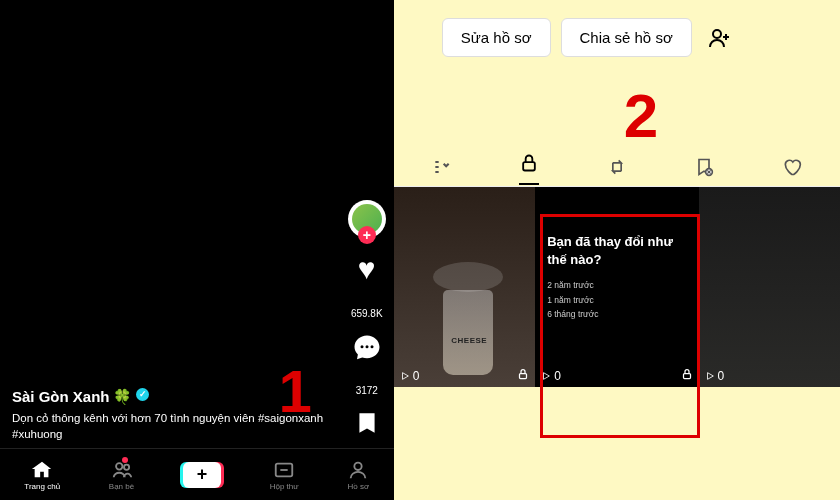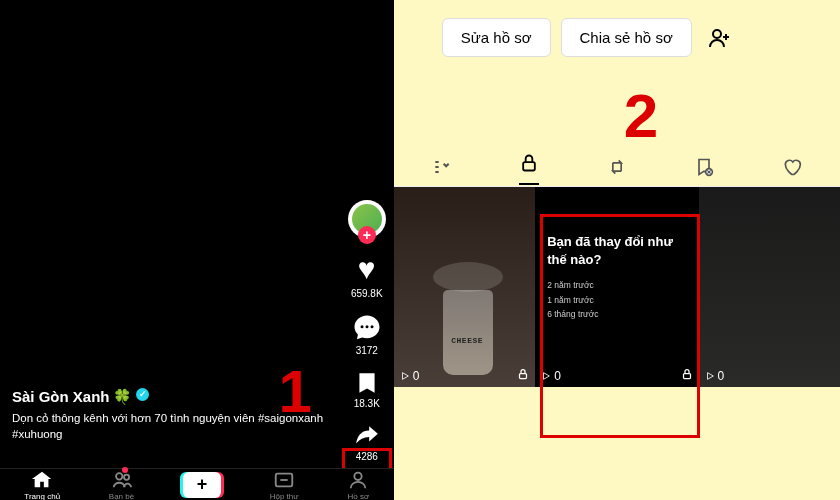--- a/index.html
+++ b/index.html
@@ -6,30 +6,30 @@
 body { width:840px; height:500px; display:flex; background:#fff; }
 .left { width:420px; height:500px; background:#000; position:relative; color:#fff; }
 .right { width:476px; height:500px; background:#fef9c3; position:relative; }
 
 
 .sidebar { position:absolute; right:8px; top:200px; display:flex; flex-direction:column; align-items:center; gap:14px; }
 .avatar { width:38px; height:38px; border-radius:50%; background:#fff; display:flex; align-items:center; justify-content:center; position:relative; }
 .avatar-inner { width:30px; height:30px; border-radius:50%; background:linear-gradient(135deg,#8bc34a,#4caf50); }
 .avatar-plus { position:absolute; bottom:-6px; left:50%; transform:translateX(-50%); width:18px; height:18px; border-radius:50%; background:#fe2c55; color:#fff; font-size:14px; font-weight:bold; display:flex; align-items:center; justify-content:center; }
 .sidecol { display:flex; flex-direction:column; align-items:center; gap:2px; }
-.sidecol .cnt { font-size:10px; }
+.sidecol .cnt { font-size:10px;margin-top:20px; }
 .heart { font-size:30px; }
 .comment { width:30px; height:30px; }
 
 .caption { position:absolute; left:12px; bottom:58px; right:70px; }
 .username { font-size:15px; font-weight:600; display:inline-flex; gap:4px; }
 .verified { width:13px; height:13px; border-radius:50%; background:#20d5ec; display:inline-flex; align-items:center; justify-content:center; font-size:9px; color:#fff; }
 .desc { font-size:11.5px; margin-top:4px; line-height:1.4; }
 
-.navbar { position:absolute; bottom:0; left:0; right:0; height:32px; background:#000; border-top:1px solid #222; display:flex; justify-content:space-around; align-items:center; }
+.navbar { position:absolute; bottom:0; left:0; right:0; height:52px; background:#000; border-top:1px solid #222; display:flex; justify-content:space-around; align-items:center; }
 .navitem { display:flex; flex-direction:column; align-items:center; gap:1px; font-size:8px; color:#888; position:relative; }
 .navitem.active { color:#fff; }
 .dot { position:absolute; top:-2px; right:6px; width:6px; height:6px; border-radius:50%; background:#fe2c55; }
 .createbtn { width:38px; height:26px; background:#fff; border-radius:6px; position:relative; display:flex; align-items:center; justify-content:center; color:#000; font-size:18px; font-weight:bold; box-shadow:-3px 0 0 #25f4ee,3px 0 0 #fe2c55; }
 
 .step1 { position:absolute; right:82px; bottom:74px; color:#d00; font-size:60px; font-weight:900; font-family:Arial; }
 .hl1 { position:absolute; right:2px; bottom:4px; width:50px; height:48px; border:3px solid #d00; }
 
 
 .profbtns { display:flex; gap:10px; padding:18px 14px 4px 48px; align-items:center; }
@@ -40,21 +40,21 @@
 
 .tabs { display:flex; justify-content:space-around; margin-top:90px; padding:0 4px; border-bottom:1px solid #eee; height:36px; align-items:center; }
 .tabicon { color:#555; }
 .tab-active { border-bottom:2px solid #000; padding-bottom:6px; }
 
 .grid { display:flex; margin-top:0; height:200px; }
 .thumb { flex:1; position:relative; background:#222; min-width:0; }
 .thumb1 { background:linear-gradient(180deg,#2a1f18 0%,#3a2f28 50%,#4a3f38 100%); position:relative; overflow:hidden; }
 .cup { position:absolute; bottom:12px; left:35%; width:50px; height:85px; background:linear-gradient(180deg,rgba(255,255,255,0.35),rgba(230,220,200,0.55)); border-radius:5px 5px 10px 10px; }
 .cup::before { content:""; position:absolute; top:-28px; left:-10px; width:70px; height:30px; background:rgba(255,255,255,0.15); border-radius:50%; }
-.cuplabel { position:absolute; bottom:30px; left:8px; font-size:8px; font-weight:900; color:#222; letter-spacing:0.5px;font-family:Liberation Mono, monospace; }
+.cuplabel { position:absolute; bottom:30px; left:8px; font-size:8px; font-weight:900; color:#222; letter-spacing:0.5px; }
 .thumb2 { background:#000; color:#fff; padding:46px 10px 10px 12px; }
 .q { font-size:13px; font-weight:600; line-height:1.35; }
 .ql { font-size:8.5px; margin-top:10px; line-height:1.7; color:#ccc; }
 .thumb3 { background:linear-gradient(180deg,#1a1a1a,#2a2a28); }
 .vcount { position:absolute; bottom:4px; left:6px; color:#fff; font-size:12px; display:flex; align-items:center; gap:3px; }
 .lockmini { position:absolute; bottom:5px; right:6px; color:#fff; font-size:11px; }
 .hl2 { position:absolute; border:3px solid #d00; left:146px; top:214px; width:160px; height:224px; }
 </style>
 </head>
 <body>

